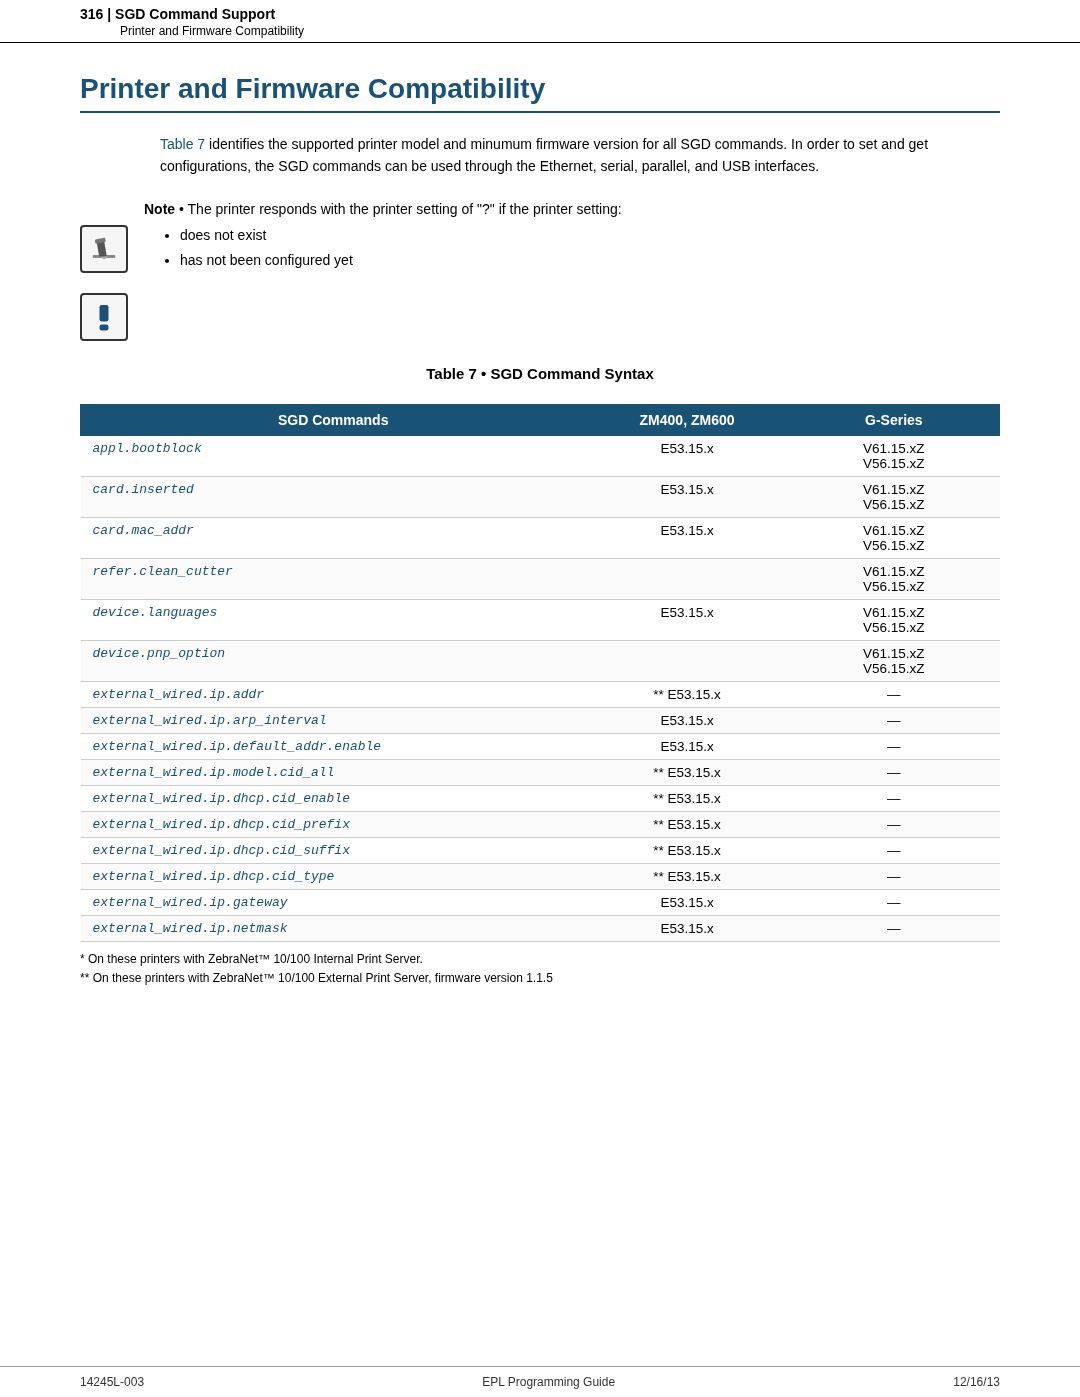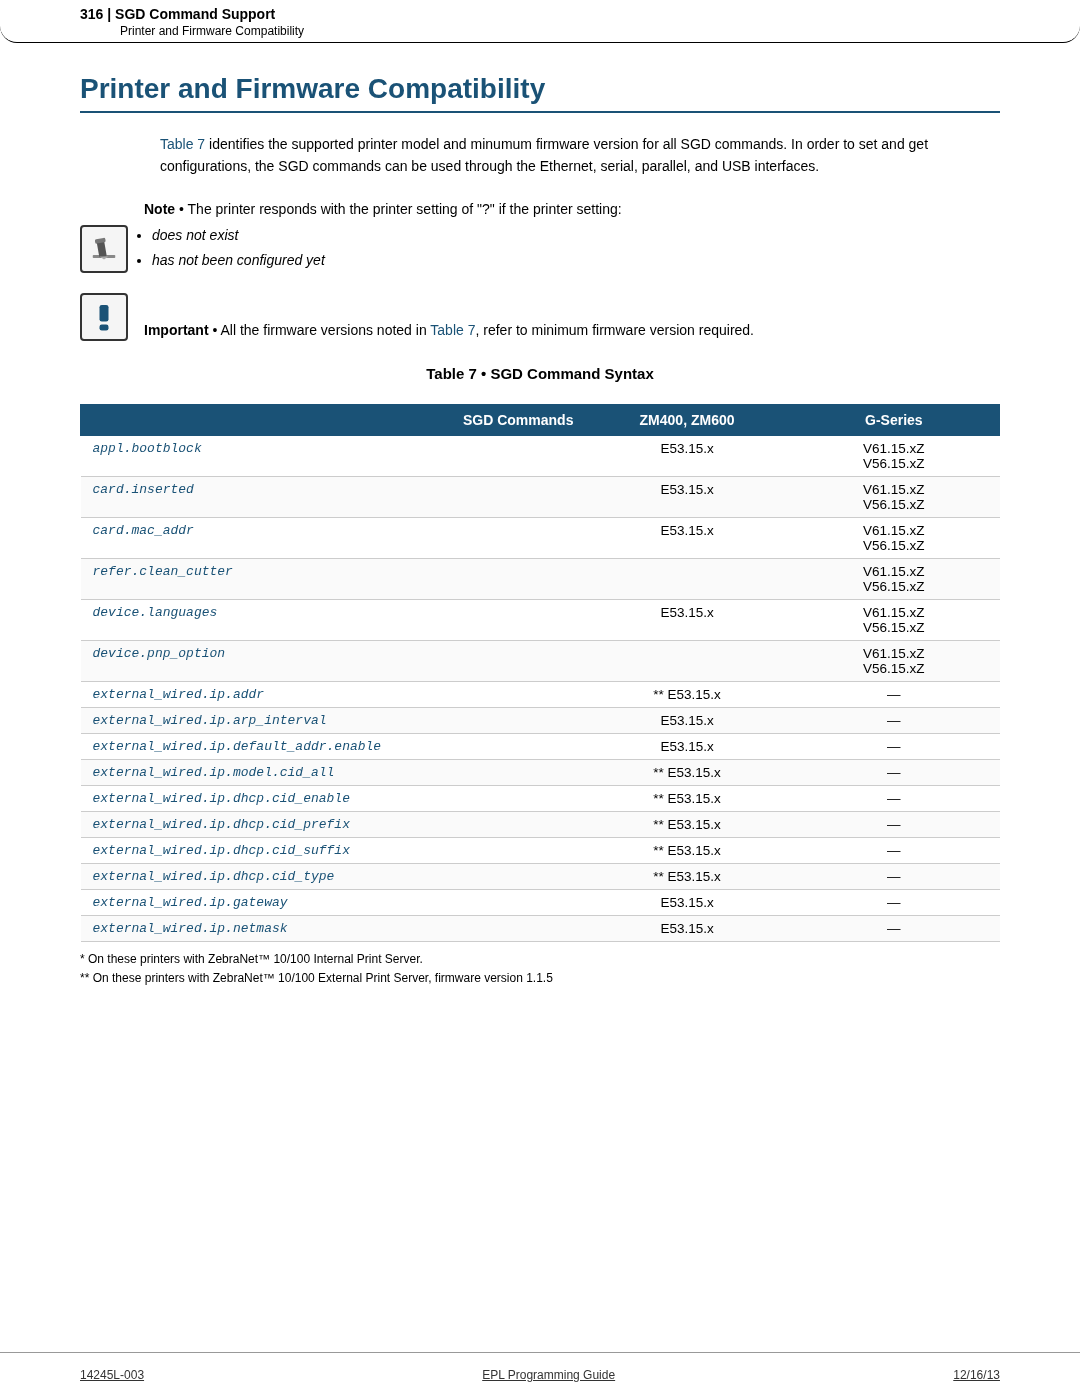--- a/index.html
+++ b/index.html
@@ -17,21 +17,20 @@
       display: flex;
       flex-direction: column;
       min-height: 1397px;
     }
     .header-bar {
       border-bottom: 1px solid #000;
       padding: 6px 40px 4px 40px;
       display: flex;
       align-items: baseline;
       gap: 12px;
-      border-radius: 17px;
     }
     .header-page-num {
       font-weight: bold;
       font-size: 14px;
     }
     .header-divider {
       font-weight: bold;
       font-size: 14px;
     }
     .header-title-bold {
@@ -92,23 +91,22 @@
     }
     .note-icon .exclaim-svg {
       width: 30px;
       height: 30px;
     }
     .note-text {
       font-size: 14px;
       line-height: 1.6;
     }
     .note-text ul {
-      margin-left: 8px;
+      margin-left: 36px;
       margin-top: 4px;
-      font-style: italic;
     }
     .note-text ul li {
       list-style: disc;
       margin-bottom: 2px;
     }
     .note-text b {
       font-weight: bold;
     }
     .note-text .link {
       color: #1a5276;
@@ -123,21 +121,21 @@
       width: 100%;
       border-collapse: collapse;
       font-size: 13.5px;
     }
     table thead tr {
       background: #1a5276;
       color: #fff;
     }
     table thead th {
       padding: 7px 12px;
-      text-align: right;
+      text-align: center;
       font-weight: bold;
       font-size: 14px;
       border: 1px solid #1a5276;
     }
     table thead th.col-sgd {
       width: 55%;
     }
     table thead th.col-zm {
       width: 22%;
       text-align: center;
@@ -170,25 +168,24 @@
     }
     .footnotes {
       margin-top: 8px;
       font-size: 12px;
       line-height: 1.6;
     }
     .footer-bar {
       border-top: 1px solid #999;
       display: flex;
       justify-content: space-between;
-      padding: 15px 80px;
+      padding: 8px 80px;
       font-size: 12px;
       color: #333;
       margin-top: auto;
-      text-decoration: underline;
     }
   </style>
 </head>
 <body>
 
 <div class="page">
 
   <div class="header-bar">
     <div class="header-block">
       <span class="header-page-num">316</span>
@@ -224,23 +221,20 @@
       </div>
     </div>
 
     <div class="note-block">
       <div class="note-icon">
         <svg class="exclaim-svg" viewBox="0 0 40 40">
           <rect x="14" y="4" width="12" height="22" rx="3" fill="#1a5276"></rect>
           <rect x="14" y="30" width="12" height="8" rx="3" fill="#1a5276"></rect>
         </svg>
       </div>
-      <div class="note-text">
-        <b>Important</b> <span>•</span> <span>All the firmware versions noted in </span><span class="link">Table 7</span><span>, refer to minimum firmware version required.</span>
-      </div>
     </div>
 
     <div class="table-caption">Table 7 • SGD Command Syntax</div>
 
     <table>
       <thead>
         <tr>
           <th class="col-sgd">SGD Commands</th>
           <th class="col-zm">ZM400, ZM600</th>
           <th class="col-g">G-Series</th>

